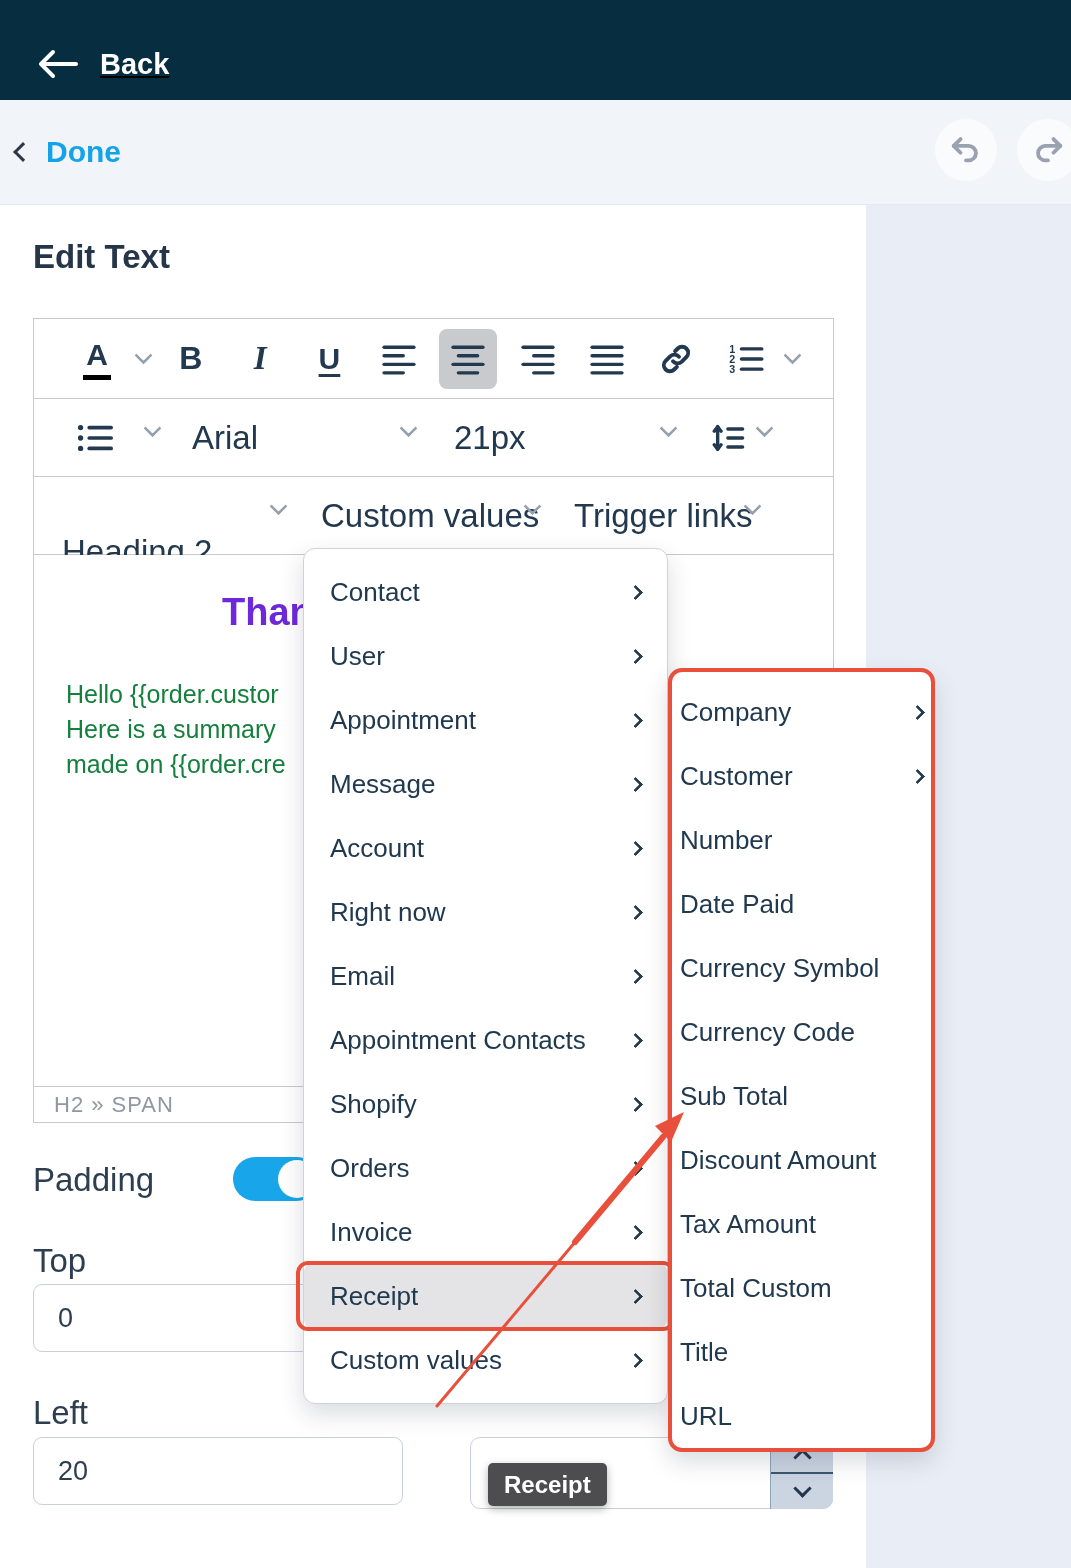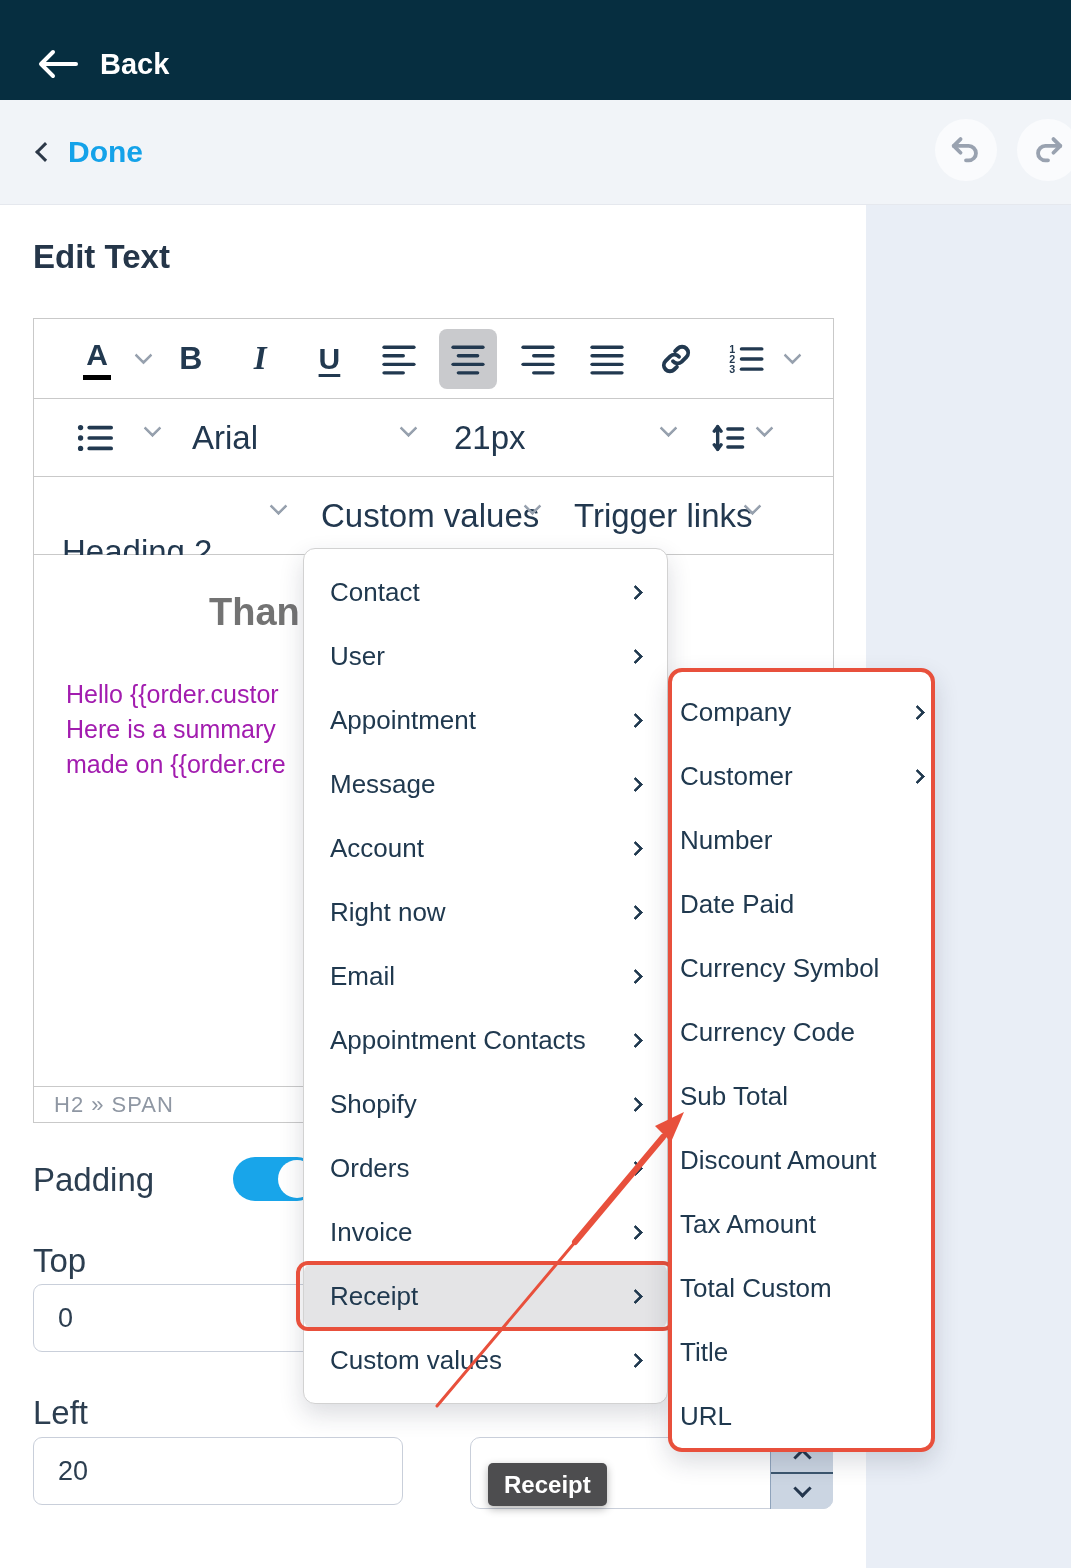--- a/index.html
+++ b/index.html
@@ -3,24 +3,24 @@
 <meta charset="utf-8">
 <style>
   * { margin:0; padding:0; box-sizing:border-box; }
   body { background:#fff; }
   .root {
     position:relative; width:1071px; height:1568px; overflow:hidden;
     font-family:"Liberation Sans","DejaVu Sans",sans-serif; background:#ffffff;
   }
   
   .appbar { position:absolute; left:0; top:0; width:100%; height:128px; background:#062e40;
-            display:flex; align-items:center; padding-left:36px; gap:20px; }
+            display:flex; align-items:center; padding-left:36px; gap:20px;text-decoration:underline; }
   .appbar .back-label { color:#fff; font-size:29px; font-weight:600; }
   .subbar { position:absolute; left:0; top:100px; width:100%; height:105px; background:#f1f4f8;
-            border-bottom:1px solid #e5e8ee; display:flex; align-items:center; padding-left:38px; gap:16px; }
+            border-bottom:1px solid #e5e8ee; display:flex; align-items:center; padding-left:16px; gap:16px; }
   .done-label { color:#14a2e9; font-size:30px; font-weight:700; }
   .chev-left { display:inline-block; width:14px; height:14px; border-left:3px solid #2c3848;
                border-bottom:3px solid #2c3848; transform:rotate(45deg); }
   .circle-btn { position:absolute; top:119px; width:62px; height:62px; border-radius:50%;
                 background:#fafbfd; display:flex; align-items:center; justify-content:center; }
   
   .right-panel { position:absolute; left:866px; top:205px; width:205px; height:1363px; background:#e9eef6; }
   
   .page-title { position:absolute; left:33px; top:238px; font-size:33px; font-weight:700; color:#253649; }
   
@@ -38,23 +38,23 @@
   .glyph-b { font-size:32px; font-weight:800; }
   .glyph-i { font-family:"Liberation Serif","DejaVu Serif",serif; font-style:italic; font-size:33px; font-weight:600; }
   .glyph-u { font-size:30px; font-weight:600; text-decoration:underline; text-decoration-thickness:3px; text-underline-offset:5px; }
   .chev-down { display:inline-block; width:13px; height:13px; border-right:3px solid #97a1ae;
                border-bottom:3px solid #97a1ae; transform:rotate(45deg); margin-top:-7px; border-radius:1px; }
   .abs { position:absolute; top:50%; transform:translateY(-50%); }
   .abs.chev-down { transform:translateY(-70%) rotate(45deg); }
   .tb-text { font-size:33px; color:#22384f; }
   
   .editor-content { position:relative; height:531px; background:#fff; }
-  .content-heading { position:absolute; left:175px; top:36px; font-size:38px; font-weight:700; color:#737373;
+  .content-heading { position:absolute; left:188px; top:36px; font-size:38px; font-weight:700; color:#6d28d9;
                      font-family:"Liberation Sans",sans-serif; white-space:nowrap; }
-  .content-body { position:absolute; left:32px; top:122px; font-size:25px; line-height:35px; color:#a21caf; white-space:nowrap; }
+  .content-body { position:absolute; left:32px; top:122px; font-size:25px; line-height:35px; color:#15803d; white-space:nowrap; }
   .statusbar { height:37px; border-top:1px solid #c9c9c9; display:flex; align-items:center; padding-left:20px;
                font-size:22px; color:#8f97a3; letter-spacing:1px; }
   
   .panel-label { position:absolute; font-size:33px; color:#2c3e50; }
   .toggle { position:absolute; left:233px; top:1157px; width:86px; height:44px; border-radius:22px; background:#18a5ea; }
   .toggle .knob { position:absolute; right:3px; top:3px; width:38px; height:38px; border-radius:50%; background:#fff; }
   .field { position:absolute; width:370px; height:68px; border:1.5px solid #c9cfda; border-radius:9px;
            background:#fff; font-size:27px; color:#2c3e50; padding-left:24px;
            font-family:"Liberation Sans","DejaVu Sans",sans-serif; }
   input.field { outline:none; }

